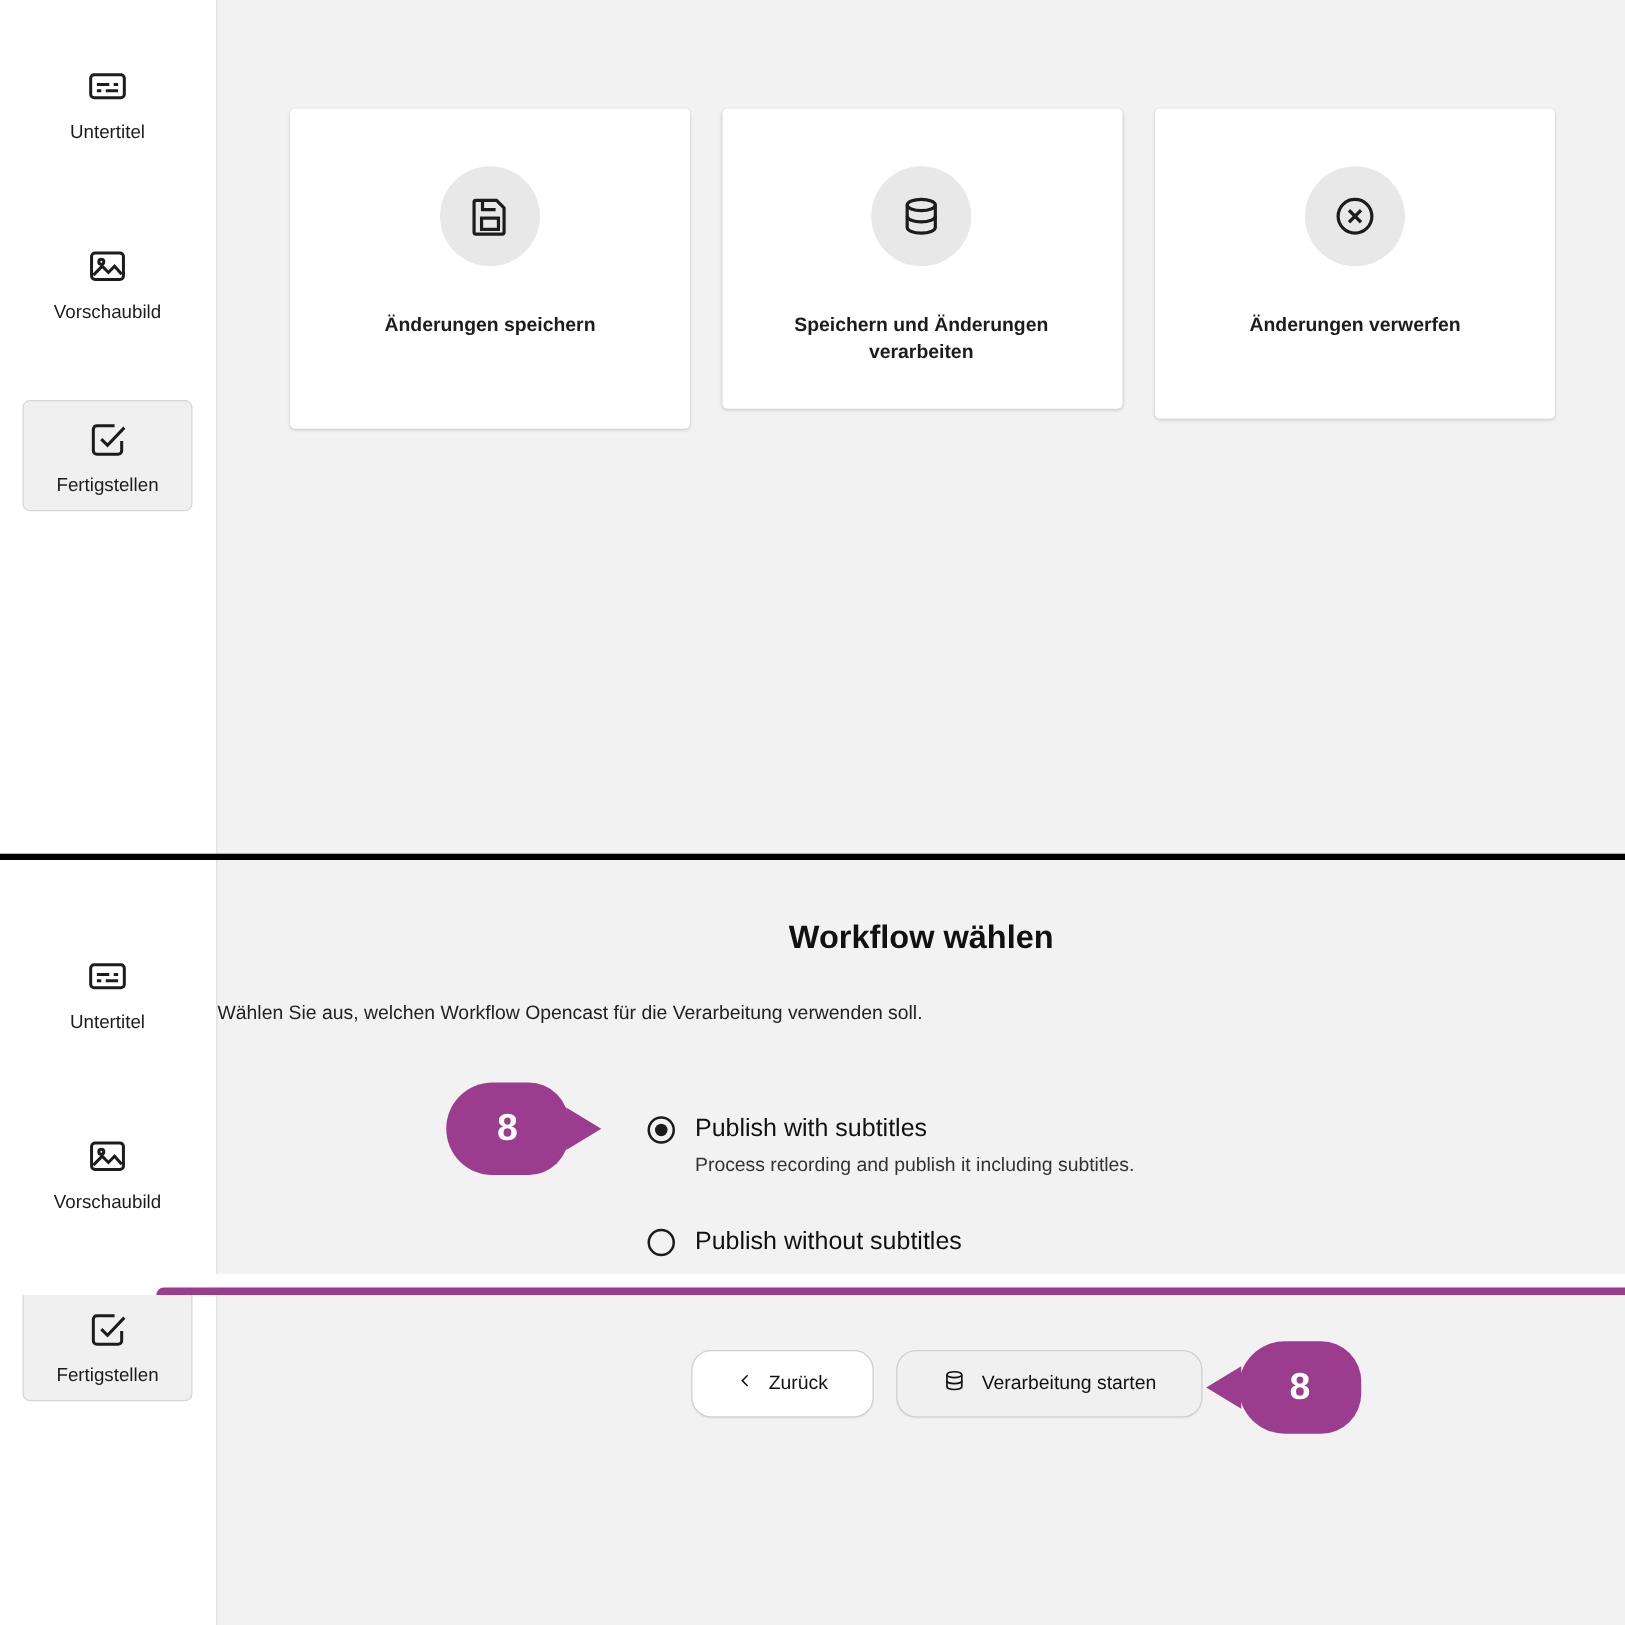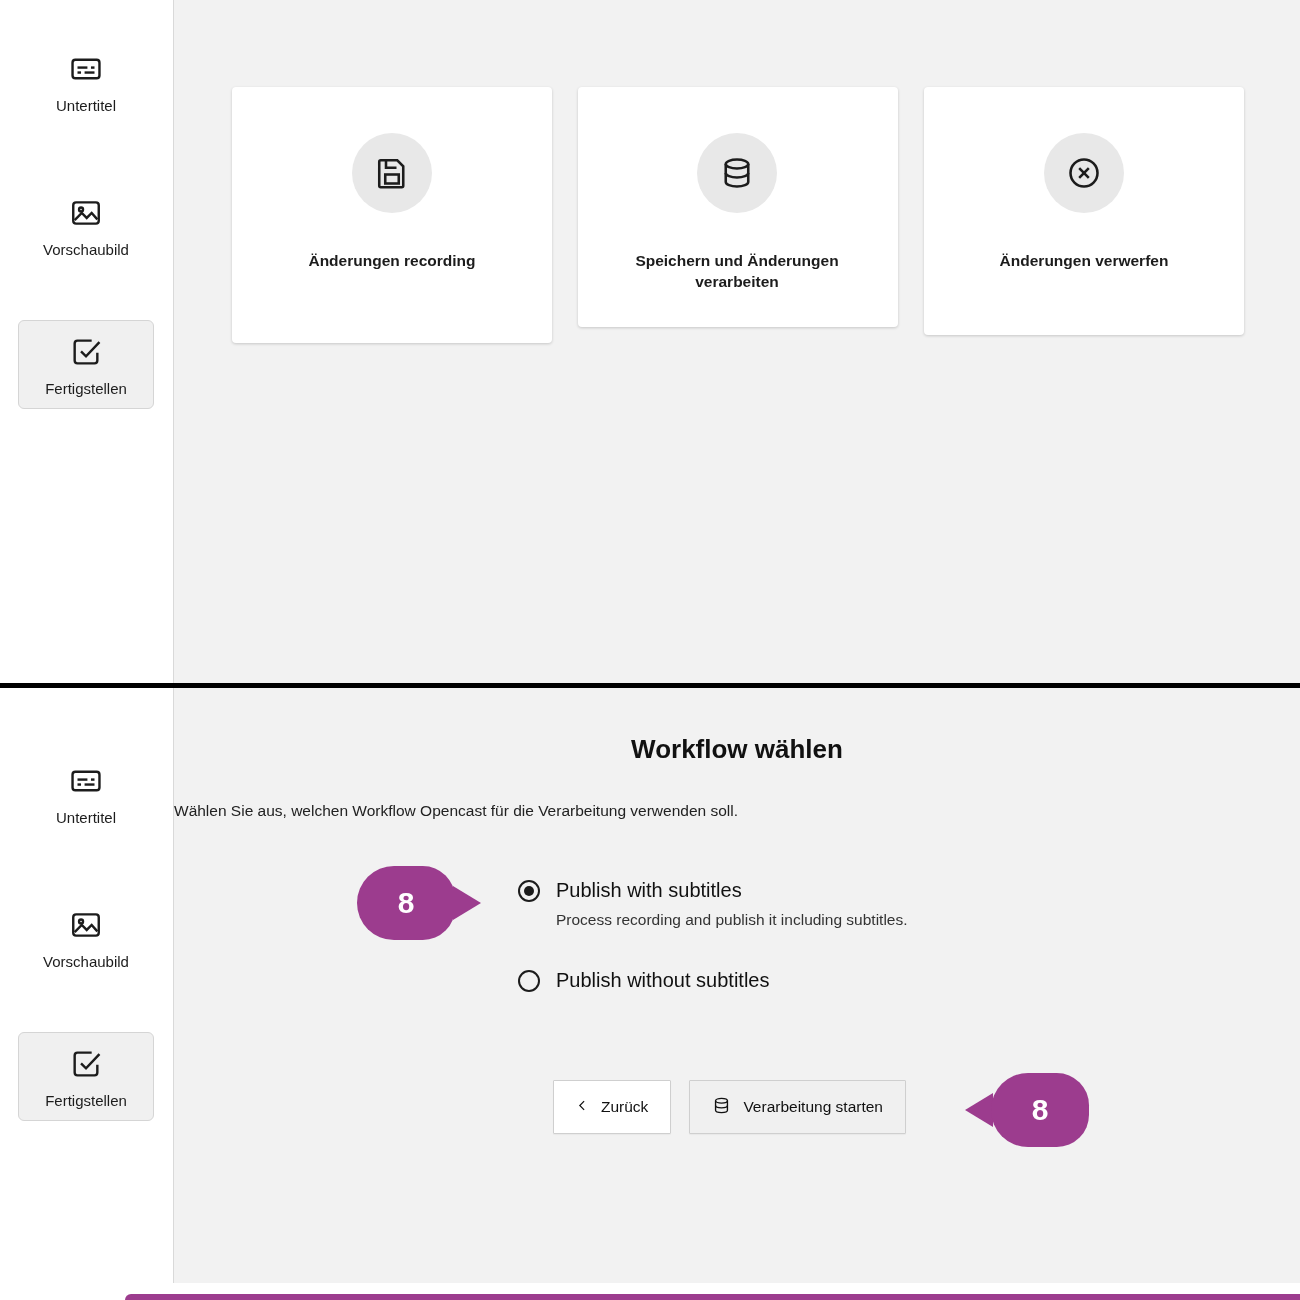--- a/index.html
+++ b/index.html
@@ -6,21 +6,21 @@
   html, body {
     margin: 0; padding: 0;
     width: 1300px; height: 1300px;
     background: #ffffff;
     font-family: "Liberation Sans", sans-serif;
     overflow: hidden;
   }
   .screen {
     position: relative;
     width: 1300px;
-    height: 1300px;
+    height: 1036px;
     background: #5eead4;
   }
 
   
   .panel {
     position: absolute;
     left: 0;
     width: 1300px;
     background: #f2f2f2;
     overflow: hidden;
@@ -124,21 +124,21 @@
   .wf-desc {
     position: absolute;
     left: 0; top: 114px;
     width: 1126px;
     font-size: 15.5px;
     color: #222222;
   }
   .radio-group {
     position: absolute;
     left: 344px;
-    top: 191px;
+    top: 204px;
     width: 620px;
   }
   .radio-row {
     display: flex;
     align-items: center;
     gap: 16px;
     cursor: pointer;
   }
   .radio {
     width: 22px; height: 22px;
@@ -172,23 +172,23 @@
     left: 379px;
     top: 392px;
     display: flex;
     gap: 18px;
   }
   .btn {
     display: flex;
     align-items: center;
     gap: 12px;
     height: 54px;
-    padding: 0 22px;
+    padding: 0 36px;
     border: 1px solid #cfcfcf;
-    border-radius: 1px;
+    border-radius: 16px;
     background: #ffffff;
     font-size: 15.5px;
     color: #111111;
     cursor: pointer;
     box-shadow: 0 1px 1px rgba(0,0,0,0.04);
   }
   .btn.grey { background: #f0f0f0; }
 
   
   .callout {
@@ -288,21 +288,21 @@
     <div class="cards">
 
       <div class="card tall">
         <div class="card-circle">
           <svg width="36" height="36" viewBox="0 0 24 24" fill="none" stroke="#1c1c1c" stroke-width="1.7">
             <path d="M4.5 3.5h11l4 4v13a1 1 0 0 1-1 1h-14a1 1 0 0 1-1-1v-16a1 1 0 0 1 1-1z"></path>
             <path d="M8 3.5v5h7"></path>
             <rect x="7.5" y="13" width="9" height="6"></rect>
           </svg>
         </div>
-        <div class="card-title">Änderungen recording</div>
+        <div class="card-title">Änderungen speichern</div>
       </div>
 
       <div class="card short">
         <div class="card-circle">
           <svg width="36" height="36" viewBox="0 0 24 24" fill="none" stroke="#1c1c1c" stroke-width="1.7">
             <ellipse cx="12" cy="6" rx="7.5" ry="3"></ellipse>
             <path d="M4.5 6v12c0 1.66 3.36 3 7.5 3s7.5-1.34 7.5-3V6"></path>
             <path d="M4.5 12c0 1.66 3.36 3 7.5 3s7.5-1.34 7.5-3"></path>
           </svg>
         </div>

